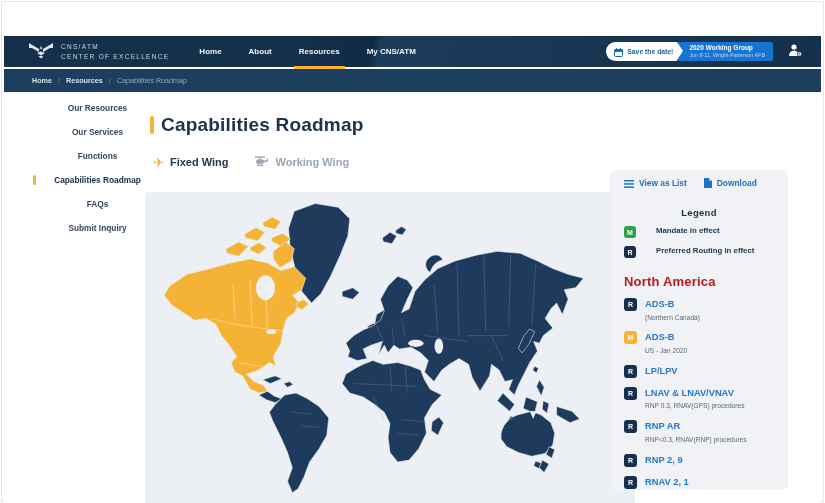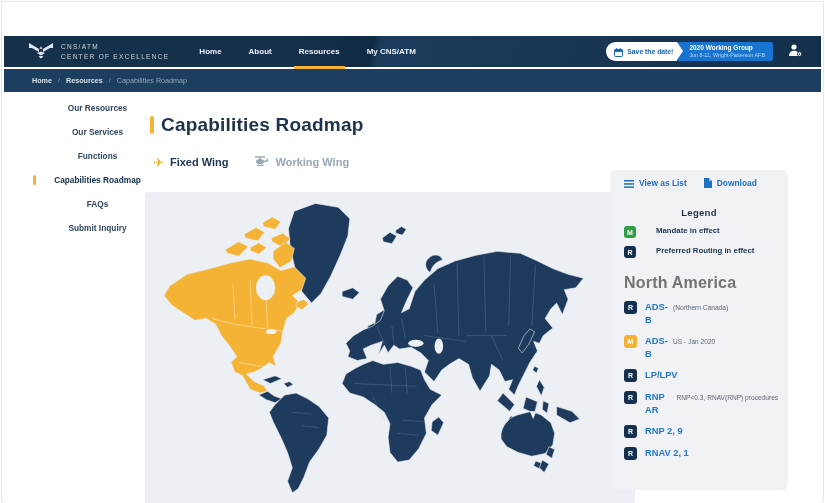--- a/index.html
+++ b/index.html
@@ -58,24 +58,24 @@
 
   
   .panel { position:absolute; left:606px; top:78px; width:178px; height:320px; background:#F0F2F5; border-radius:6px; padding:4px 14px; }
   .panel-actions { display:flex; gap:17px; align-items:center; }
   .action { display:flex; gap:5px; align-items:center; cursor:pointer; }
   .action-label { font-size:8.4px; font-weight:700; color:#1D71C5; }
   .legend-title { margin-top:15px; font-size:9.5px; font-weight:700; color:#1d3048; letter-spacing:0.3px;text-align:center; }
   .legend-row { display:flex; align-items:flex-start; gap:20px; margin-top:8px; }
   .badge { width:12px; height:12px; border-radius:3px; color:#ffffff; font-size:7px; font-weight:800; display:flex; align-items:center; justify-content:center; flex:0 0 auto; }
   .legend-label { font-size:7.8px; font-weight:600; color:#243850; }
-  .region-title { margin-top:16px; font-size:16px; font-weight:800; color:#737373; letter-spacing:0.2px; }
+  .region-title { margin-top:16px; font-size:13px; font-weight:800; color:#b91c1c; letter-spacing:0.2px; }
   .cap-row { display:flex; gap:8px; margin-top:9px; align-items:flex-start; }
   .cap-row .badge { width:13px; height:13px; margin-top:0; }
-  .cap-col { display:flex; }
+  .cap-col { display:flex; flex-direction:column; }
   .cap-label { font-size:9.3px; font-weight:700; color:#2579CB; cursor:pointer; line-height:1.35; }
   .cap-sub { font-size:6.6px; color:#5c6774; margin-top:2px; width:118px; line-height:1.5; }
 </style>
 </head>
 <body>
 
 <div class="frame"></div>
 <div class="page">
 
   <div class="topnav">
@@ -357,20 +357,27 @@
           </div>
 
           <div class="cap-row">
             <span class="badge" style="background-color: rgb(21, 47, 78);">R</span>
             <span class="cap-col">
               <a class="cap-label">LP/LPV</a>
 
             </span>
           </div>
 
+          <div class="cap-row">
+            <span class="badge" style="background-color: rgb(21, 47, 78);">R</span>
+            <span class="cap-col">
+              <a class="cap-label">LNAV &amp; LNAV/VNAV</a>
+              <span class="cap-sub">RNP 0.3, RNAV(GPS) procedures</span>
+            </span>
+          </div>
 
           <div class="cap-row">
             <span class="badge" style="background-color: rgb(21, 47, 78);">R</span>
             <span class="cap-col">
               <a class="cap-label">RNP AR</a>
               <span class="cap-sub">RNP&lt;0.3, RNAV(RNP) procedures</span>
             </span>
           </div>
 
           <div class="cap-row">

